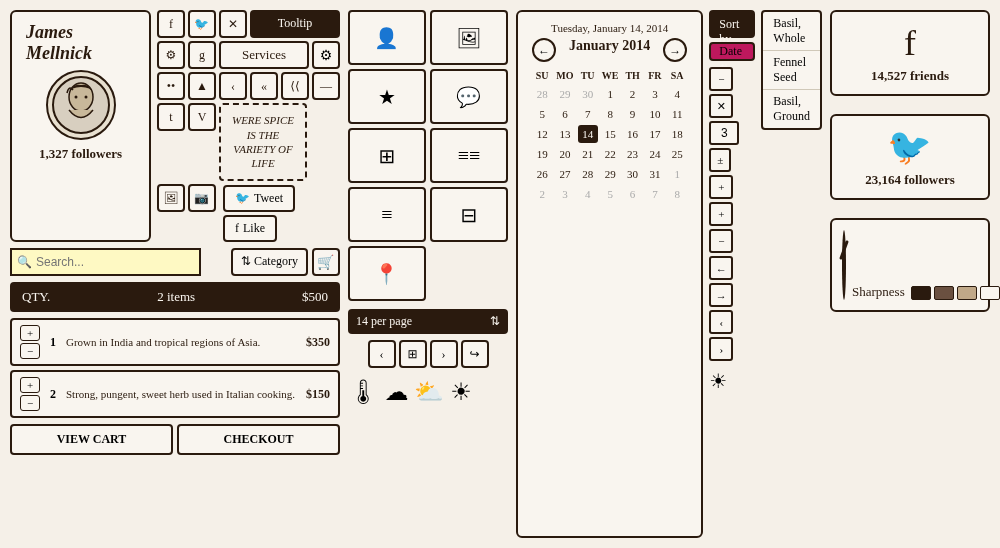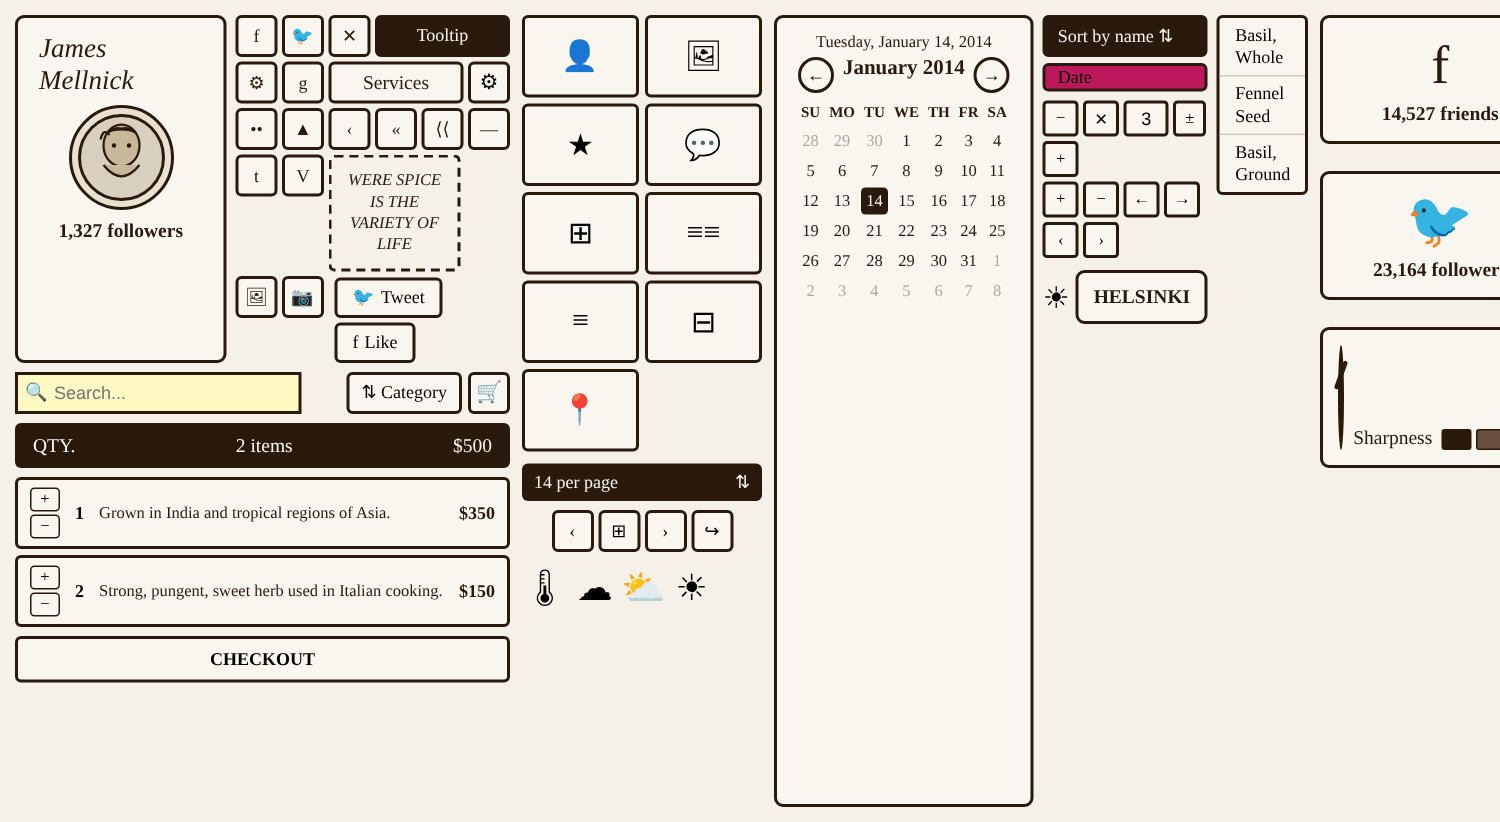--- a/index.html
+++ b/index.html
@@ -35,21 +35,21 @@
       border-radius: 6px;
       background: #f9f5ef;
       padding: 10px 14px;
       display: flex;
       flex-direction: column;
       align-items: center;
       gap: 6px;
     }
     .profile-name {
       font-size: 18px;
-      font-weight: normal;
+      font-weight: bold;
       color: #2a1a0e;
       font-style: italic;
     }
     .profile-avatar {
       width: 70px;
       height: 70px;
       border: 2px solid #2a1a0e;
       border-radius: 50%;
       display: flex;
       align-items: center;
@@ -658,20 +658,21 @@
           <div class="plus-btn">+</div>
           <div class="minus-btn">−</div>
         </div>
         <div class="item-num">2</div>
         <div class="item-desc">Strong, pungent, sweet herb used in Italian cooking.</div>
         <div class="item-price">$150</div>
       </div>
     </div>
 
     <div class="cart-actions">
+      <div class="view-cart-btn">VIEW CART</div>
       <div class="checkout-btn">CHECKOUT</div>
     </div>
   </div>
 
   <div class="mid-col">
 
     <div style="display:grid; grid-template-columns:1fr 1fr; gap:4px; margin-bottom:2px;">
       <div class="mid-icon-box">👤</div>
       <div class="mid-icon-box">🖼</div>
       <div class="mid-icon-box">★</div>
@@ -796,23 +797,20 @@
             <div class="ctrl-btn">−</div>
             <div class="ctrl-btn">←</div>
             <div class="ctrl-btn">→</div>
             <div class="ctrl-btn">‹</div>
             <div class="ctrl-btn">›</div>
           </div>
         </div>
 
         <div style="display:flex; gap:4px; align-items:center; margin-top:4px;">
           <span style="font-size:20px;">☀</span>
-          <div class="helsinki-box">
-            <div class="helsinki-label">HELSINKI</div>
-          </div>
         </div>
       </div>
 
       <div style="display:flex; flex-direction:column; gap:0; flex:1.2;">
         <div class="spice-list">
           <div class="spice-item">Basil, Whole</div>
           <div class="spice-item">Fennel Seed</div>
           <div class="spice-item">Basil, Ground</div>
         </div>
       </div>

